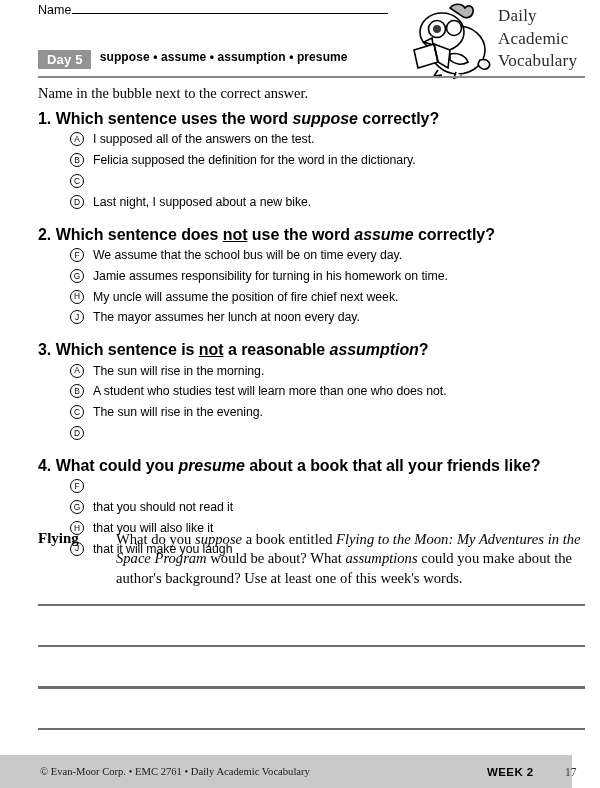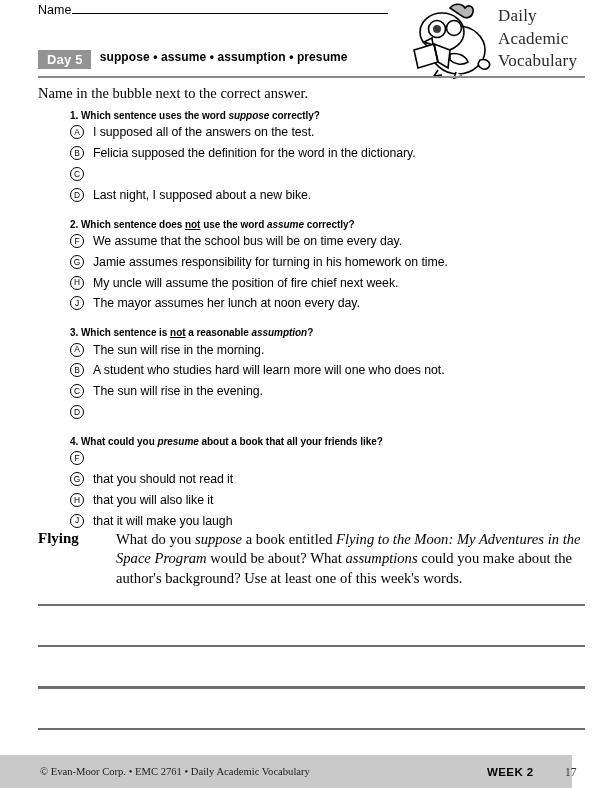--- a/index.html
+++ b/index.html
@@ -113,24 +113,23 @@
   .questions {
     position: absolute;
     left: 38px;
     top: 110px;
     width: 548px;
   }
   .question { margin-bottom: 12.5px; }
   .q-stem {
     font-family: "Liberation Sans", sans-serif;
     font-weight: bold;
-    font-size: 10px;
+    font-size: 16px;
     margin-bottom: 2px;
     letter-spacing: -.05px;
-    margin-left: 32px;
   }
   .q-stem i { font-style: italic; }
   .q-stem u { text-decoration: underline; }
   .choice {
     display: flex;
     align-items: flex-start;
     font-family: "Liberation Sans", sans-serif;
     font-size: 12.3px;
     line-height: 1.0;
     padding: 3.4px 0 3.4px 0;
@@ -315,21 +314,21 @@
       </div>
     </div>
     <div class="question">
       <div class="q-stem">3. Which sentence is <u>not</u> a reasonable <i>assumption</i>?</div>
       <div class="choice">
         <span class="bubble">A</span>
         <span class="choice-text">The sun will rise in the morning.</span>
       </div>
       <div class="choice">
         <span class="bubble">B</span>
-        <span class="choice-text">A student who studies hard will learn more will one who does not.</span>
+        <span class="choice-text">A student who studies test will learn more than one who does not.</span>
       </div>
       <div class="choice">
         <span class="bubble">C</span>
         <span class="choice-text">The sun will rise in the evening.</span>
       </div>
       <div class="choice">
         <span class="bubble">D</span>
       </div>
     </div>
     <div class="question">

